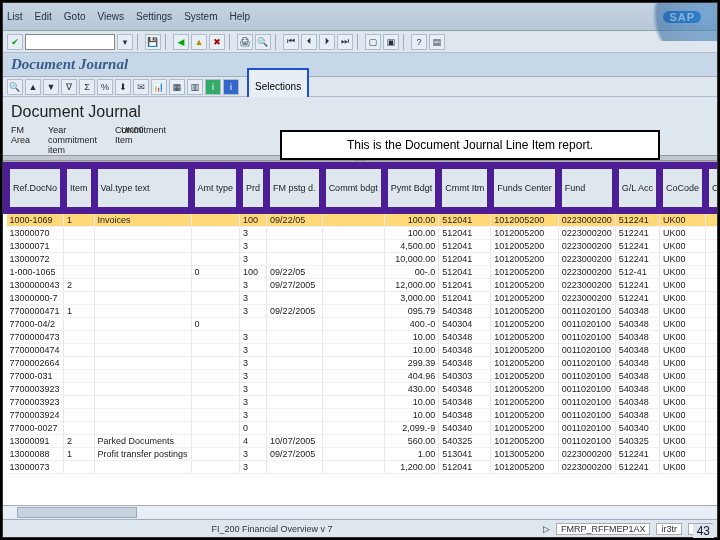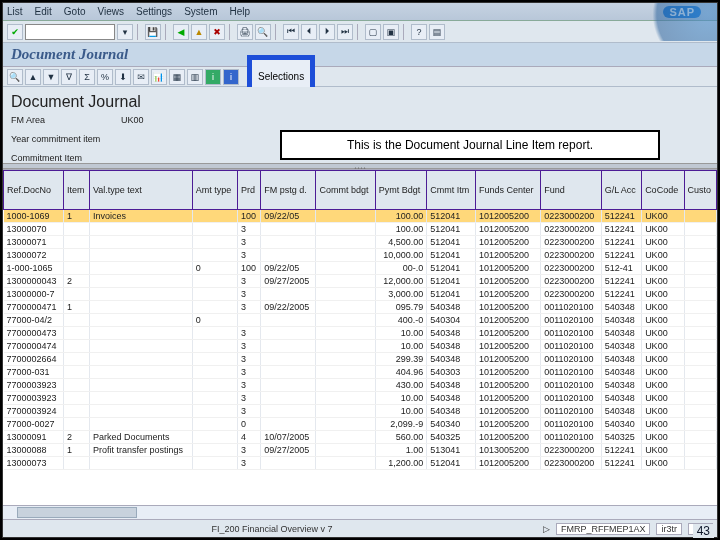--- a/index.html
+++ b/index.html
@@ -1,38 +1,38 @@
 <!DOCTYPE html>
 <html><head>
 <meta charset="utf-8">
 <style>
   * { box-sizing: border-box; margin: 0; padding: 0; }
   body { width: 720px; height: 540px; font-family: Arial, sans-serif; font-size: 10px; background: #000; overflow: hidden; position: relative; }
   .frame { position: absolute; top: 2px; left: 2px; right: 2px; bottom: 2px; background: #dfe7ee; border: 1px solid #333; display: flex; flex-direction: column; }
-  .menubar { background: linear-gradient(#c6d3e2,#b8c7d9); border-bottom: 1px solid #8a9; height: 18px; display: flex; align-items: center; padding: 0 4px; font-size: 10px; color: #234; }
+  .menubar { background: linear-gradient(#c6d3e2,#b8c7d9); border-bottom: 1px solid #8a9; height: 28px; display: flex; align-items: center; padding: 0 4px; font-size: 10px; color: #234; }
   .menubar span { margin-right: 12px; }
   .sap-logo { margin-left: auto; margin-right: 4px; background: #0a6ed1; color: #fff; font-weight: bold; padding: 0 6px; font-size: 11px; border-radius: 6px; letter-spacing: 1px; }
   .input-toolbar { background: #dfe7ee; height: 22px; display: flex; align-items: center; padding: 0 4px; gap: 2px; border-bottom: 1px solid #b0bccb; }
   .input-toolbar input { width: 90px; height: 16px; border: 1px solid #888; font-size: 10px; padding: 0 2px; }
   .tb-ic { width: 16px; height: 16px; background: #e8eef6; border: 1px solid #b0bccb; display: inline-flex; align-items: center; justify-content: center; font-size: 9px; color: #234; }
   .tb-ic.green { color: #0a0; } .tb-ic.red { color: #a00; } .tb-ic.yellow { color: #b80; }
   .tb-sep { width: 4px; height: 16px; border-left: 1px solid #aab; margin: 0 2px; }
   .title-bar { background: #c6d7e8; color: #2a4; padding: 3px 8px; font-size: 15px; font-weight: bold; border-bottom: 1px solid #aab; font-family: 'Times New Roman', serif; font-style: italic; color: #3a5a8a; }
   .sec-toolbar { background: #dfe7ee; height: 20px; display: flex; align-items: center; padding: 0 4px; gap: 2px; border-bottom: 1px solid #b0bccb; }
-  .sel-btn { margin-left: 6px; background: #e8eef6; border: 5px solid #1d4ed8; padding: 11px 6px; font-size: 10px; }
+  .sel-btn { margin-left: 6px; background: #e8eef6; border: 2px solid #1d4ed8; padding: 11px 6px; font-size: 10px; }
   .content-head { background: #dfe7ee; padding: 6px 8px 0; }
   .page-title { font-family: Tahoma, sans-serif; font-size: 16px; color: #222; margin-bottom: 4px; }
   .header-info { font-size: 9px; color: #222; display: flex; }
-  .header-labels { display: flex; flex-direction: column; gap: 9px; width: 110px; }
+  .header-labels { display: flex; flex-direction: row; gap: 18px; width: 110px; }
   .header-values { display: flex; flex-direction: column; gap: 1px; }
   .callout { position: absolute; top: 130px; left: 280px; width: 380px; background: #fff; border: 2px solid #000; padding: 6px 18px; font-size: 12px; color: #000; text-align: center; z-index: 50; }
   .splitter { height: 6px; background: #c0c8d2; border-top: 1px solid #999; border-bottom: 1px solid #999; text-align: center; font-size: 6px; color: #777; }
   .table-wrap { flex: 1; overflow: auto; background: #fff; border-top: 1px solid #aab; }
   table { border-collapse: collapse; font-size: 9px; width: 100%; }
-  th { background: #dfe7ee; border: 1px solid #4c1d95; padding: 14px 3px; text-align: left; font-weight: normal; color: #222; white-space: nowrap; position: sticky; top: 0; }
+  th { background: #dfe7ee; border: 7px solid #4c1d95; padding: 14px 3px; text-align: left; font-weight: normal; color: #222; white-space: nowrap; position: sticky; top: 0; }
   td { border-right: 1px solid #e4e8ee; border-bottom: 1px solid #f0f0f0; padding: 1px 3px; white-space: nowrap; color: #222; }
   td.num { text-align: right; }
   tr.sel td { background: #ffd87a; }
   .hscroll { height: 14px; background: #e8eef6; border-top: 1px solid #aab; position: relative; }
   .hscroll .thumb { position: absolute; left: 14px; top: 1px; height: 11px; width: 120px; background: #c8d2dd; border: 1px solid #9ab; }
   .statusbar { height: 18px; background: #dfe7ee; border-top: 1px solid #aab; display: flex; align-items: center; font-size: 9px; color: #333; padding: 0 4px; gap: 6px; }
   .statusbar .mid { margin: 0 auto; }
   .status-box { background: #fff; border: 1px solid #aab; padding: 0 4px; text-align: right; }
   .slide-num { position: absolute; bottom: 2px; right: 6px; background: #dfe7ee; color: #0f172a; font-size: 12px; padding: 0 4px; }
   .wave { position: absolute; top: 0; right: 0; width: 90px; height: 38px; background: radial-gradient(circle at 90% 30%, #4a8cc9 0%, #3a6da3 60%, transparent 65%); opacity: 0.6; z-index: 2; pointer-events: none; }

